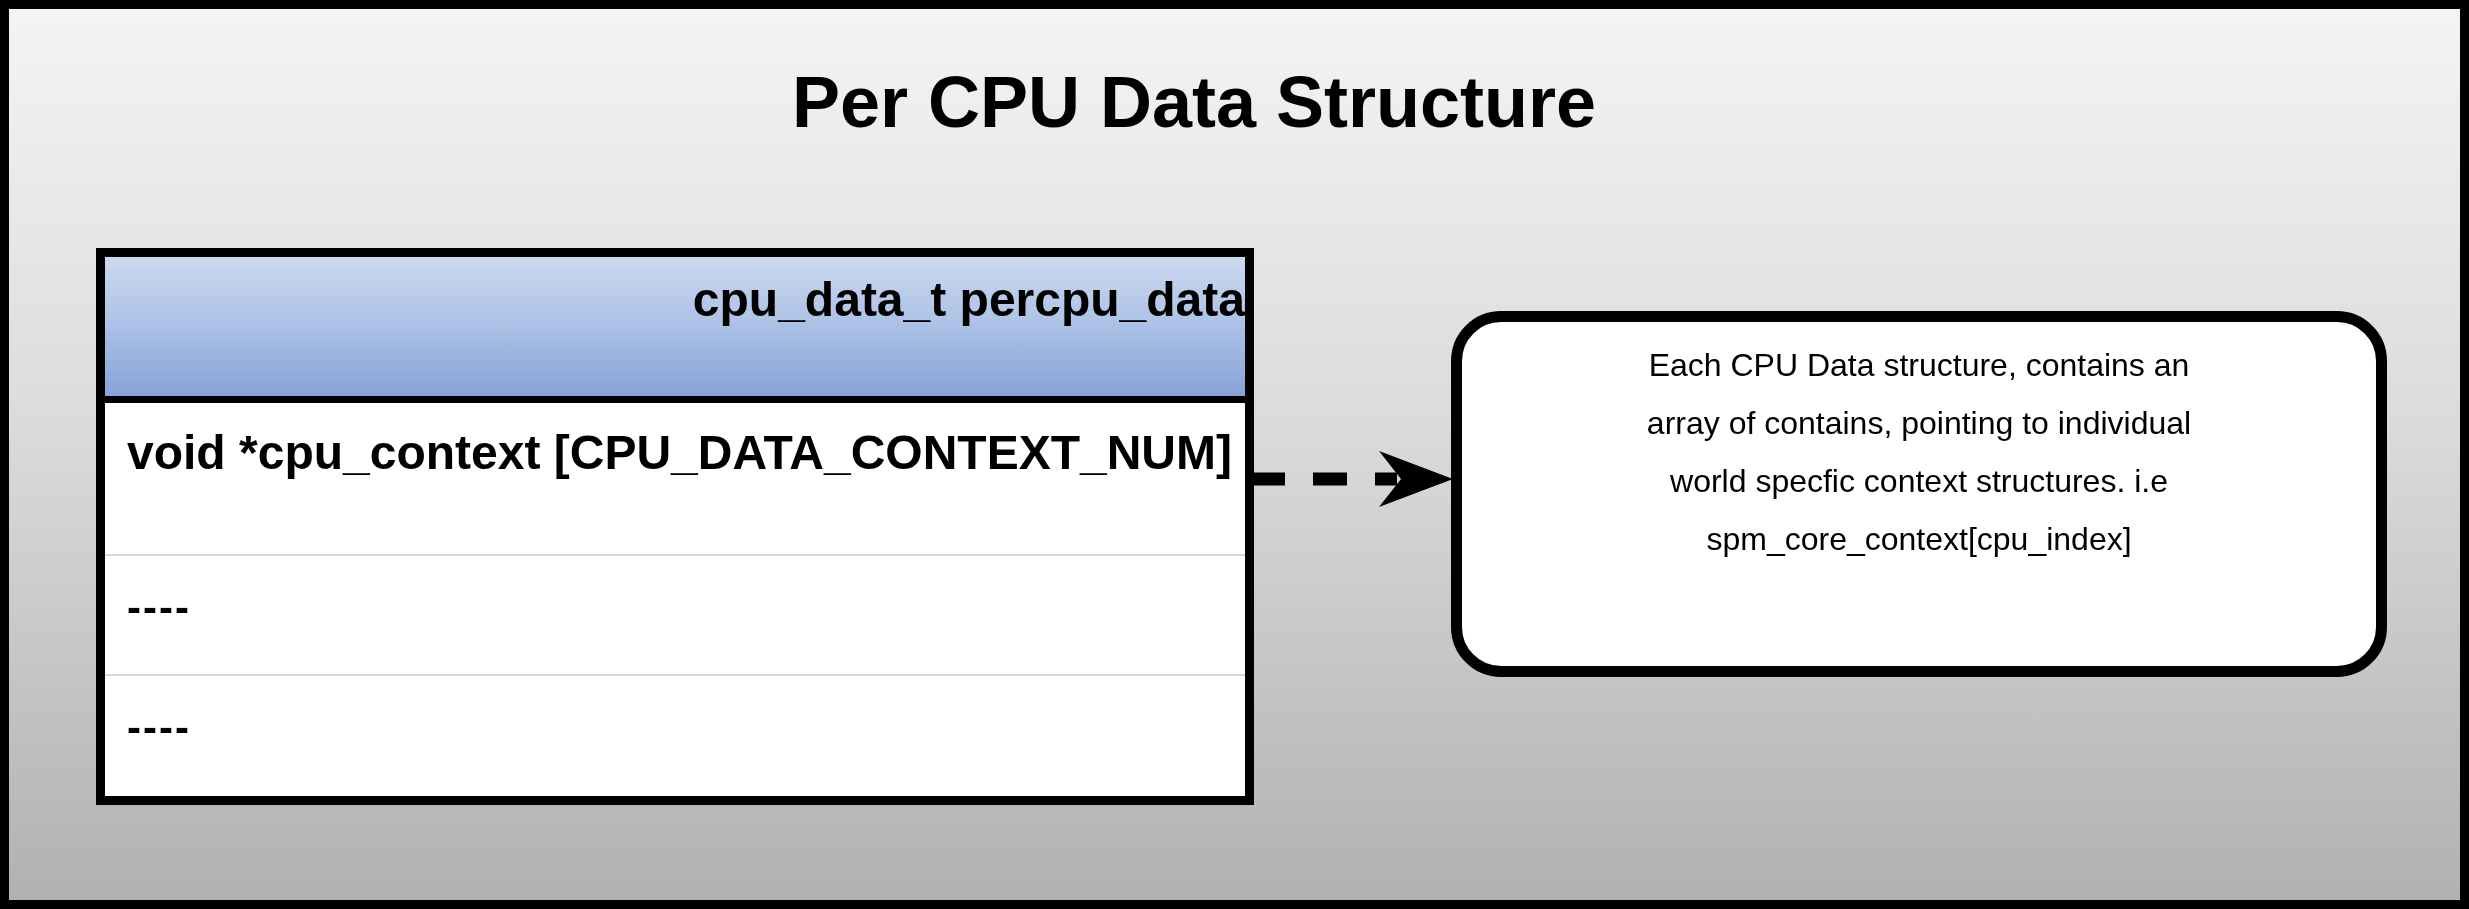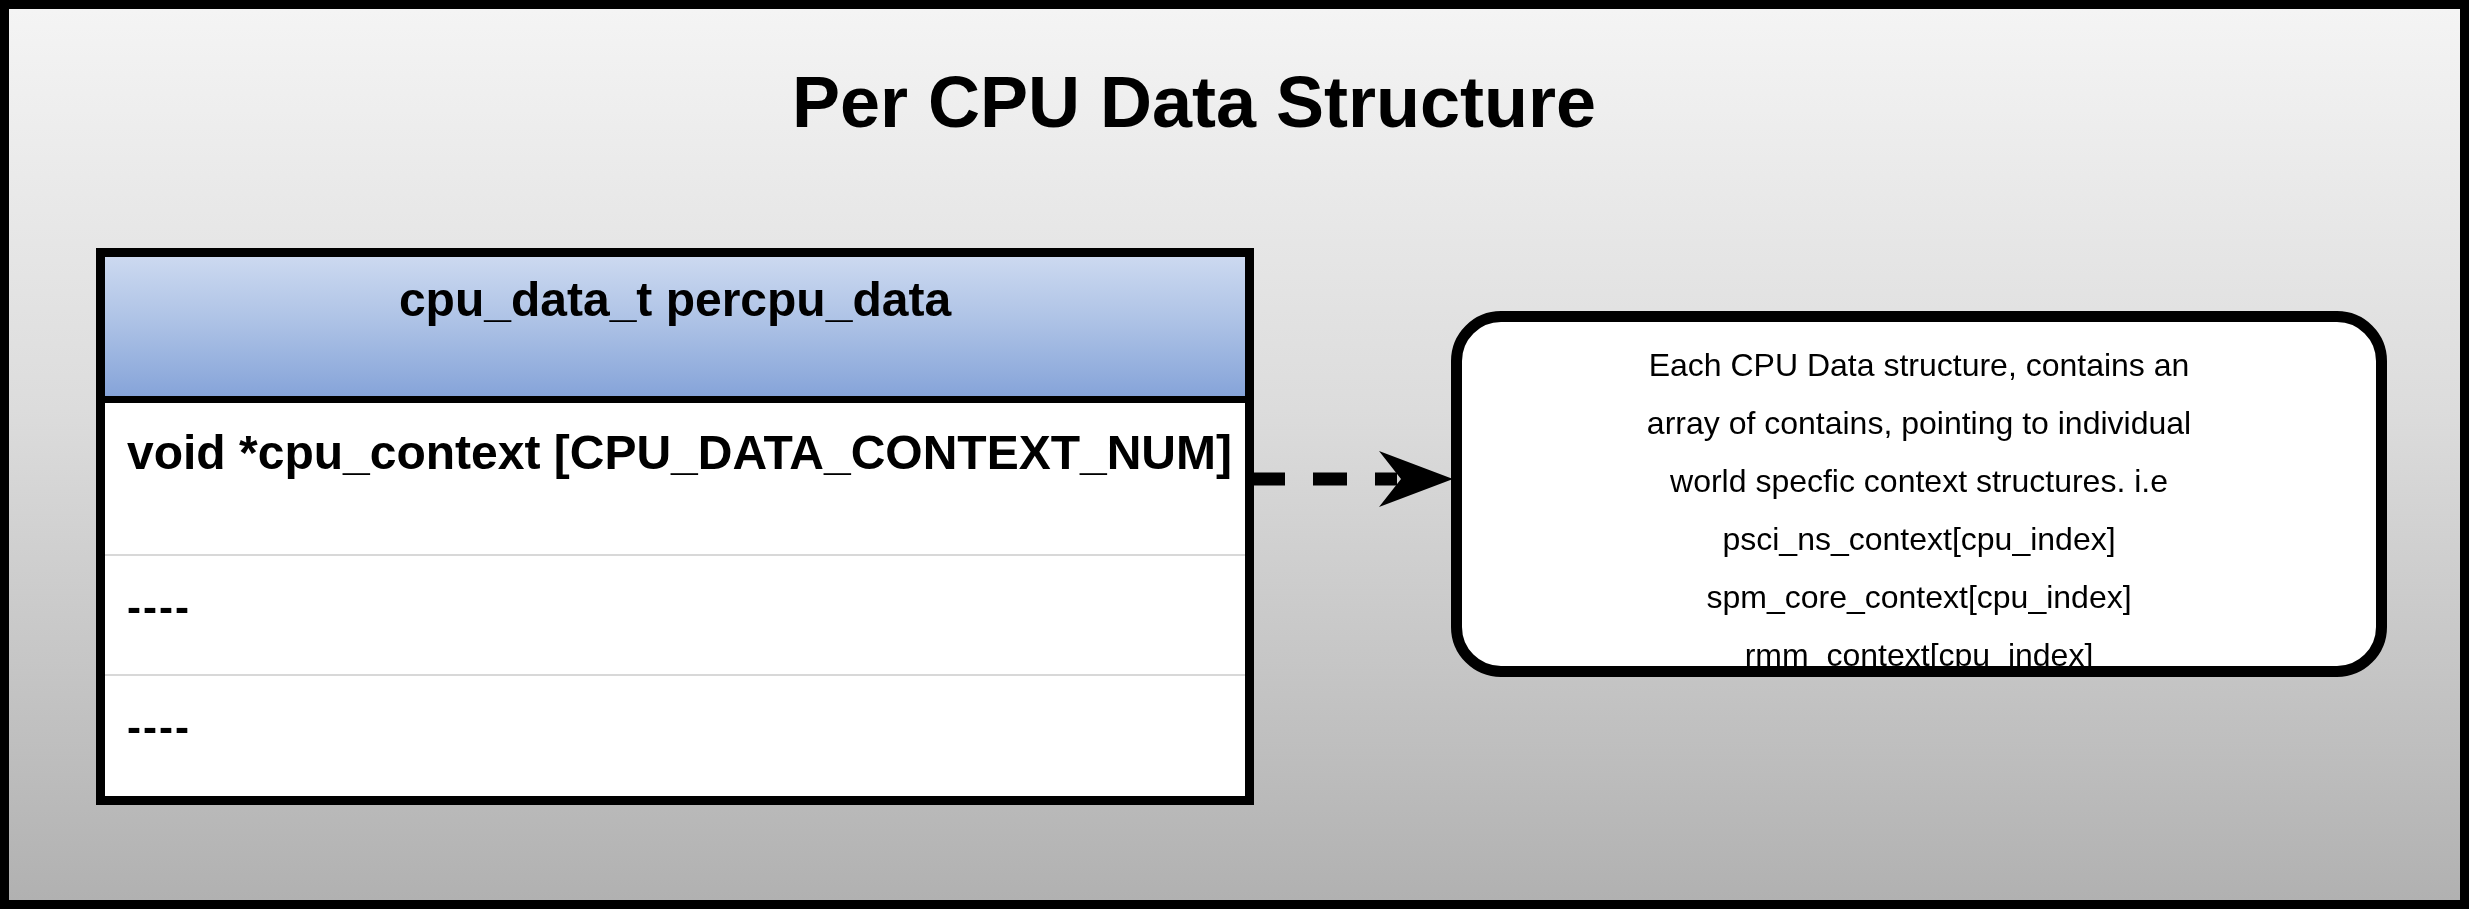--- a/index.html
+++ b/index.html
@@ -37,21 +37,21 @@
     width: 1158px;
     box-sizing: border-box;
     border: 9px solid #000000;
     background: #ffffff;
   }
   .struct-header {
     box-sizing: border-box;
     height: 146px;
     border-bottom: 7px solid #000000;
     background: linear-gradient(180deg, #ccd9f0 0%, #aec3e6 45%, #86a4d9 100%);
-    text-align: center;
+    text-align: right;
     font-size: 48px;
     font-weight: bold;
     color: #000000;
     line-height: 58px;
     padding-top: 14px;
   }
   .struct-row {
     box-sizing: border-box;
     background: #ffffff;
     color: #000000;
@@ -125,18 +125,16 @@
 
   <svg class="arrow-svg" viewBox="0 0 210 80" xmlns="http://www.w3.org/2000/svg">
     <line x1="2" y1="40" x2="148" y2="40" stroke="#000000" stroke-width="13" stroke-dasharray="34 28"></line>
     <polygon points="130,12 204,40 130,68 152,40" fill="#000000"></polygon>
   </svg>
 
   <div class="note-box">
     <div>Each CPU Data structure, contains an</div>
     <div>array of contains, pointing to individual</div>
     <div>world specfic context structures. i.e</div>
-    <div>psci_ns_context[cpu_index]</div>
     <div>spm_core_context[cpu_index]</div>
-    <div>rmm_context[cpu_index]</div>
   </div>
 
 </div>
 
 </body></html>

